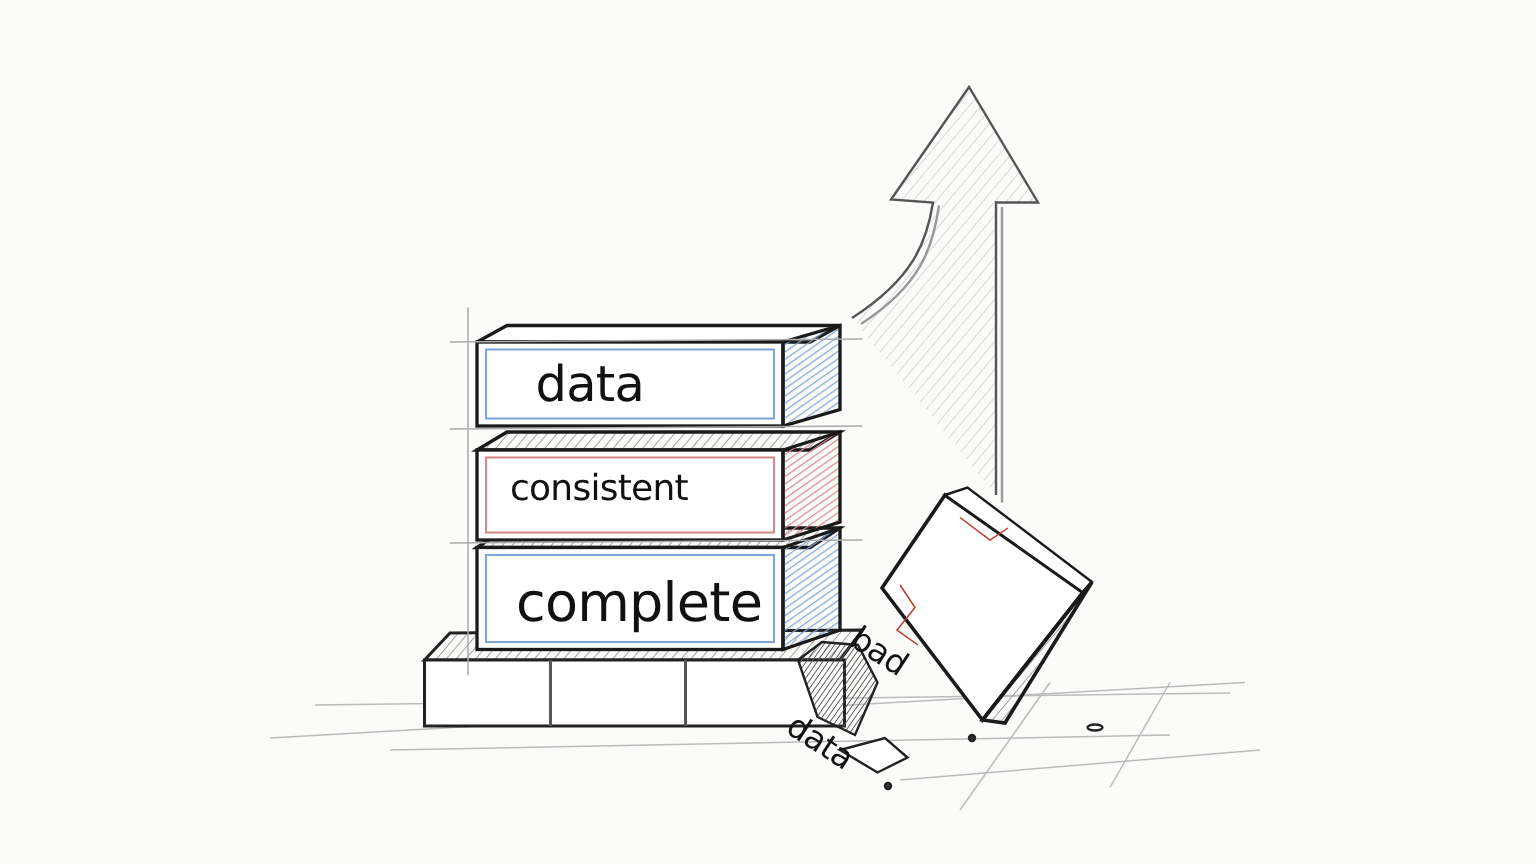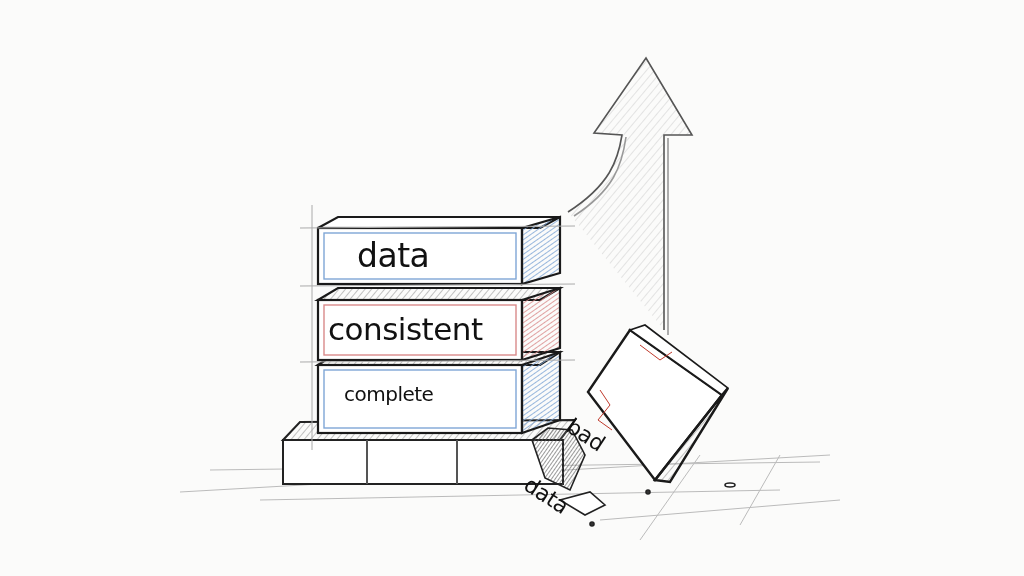--- a/index.html
+++ b/index.html
@@ -11,22 +11,22 @@
     }
     #scene { position: absolute; left: 0; top: 0; width: 1024px; height: 576px; }
     .label {
       position: absolute;
       color: #111;
       font-family: "DejaVu Sans", sans-serif;
       white-space: nowrap;
       letter-spacing: -0.5px;
     }
     .lbl-clean { left: 357px; top: 236px; font-size: 33px; }
-    .lbl-consistent { left: 328px; top: 311px; font-size: 31px; }
-    .lbl-complete { left: 344px; top: 382px; font-size: 20px; }
+    .lbl-consistent { left: 340px; top: 311px; font-size: 24px; }
+    .lbl-complete { left: 344px; top: 382px; font-size: 36px; }
     .lbl-bad {
       left: 598px; top: 372px; font-size: 22px; line-height: 24px;
       transform: rotate(33deg); transform-origin: left top;
       white-space: pre; text-align: center;
     }
   </style>
 </head>
 <body>
 
 <svg id="scene" viewBox="0 0 1024 576" xmlns="http://www.w3.org/2000/svg">

